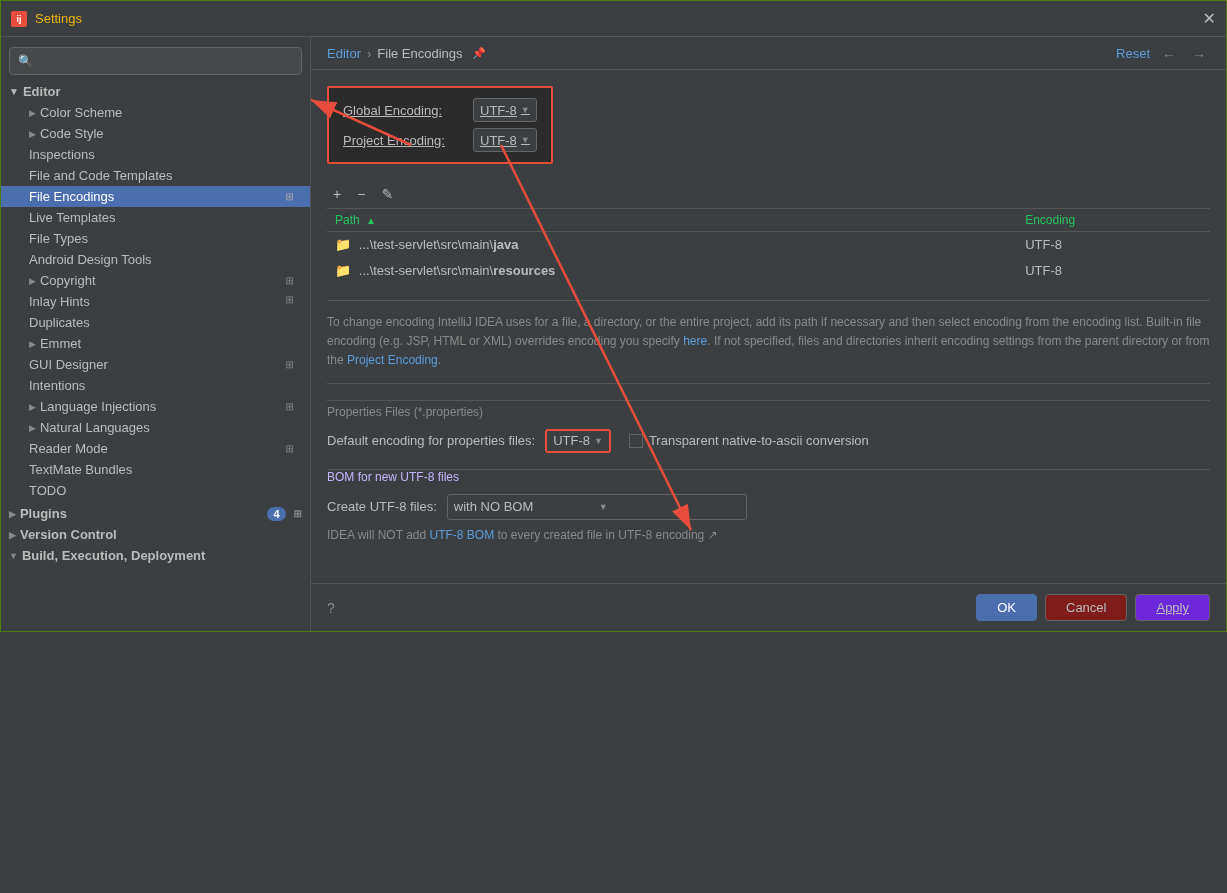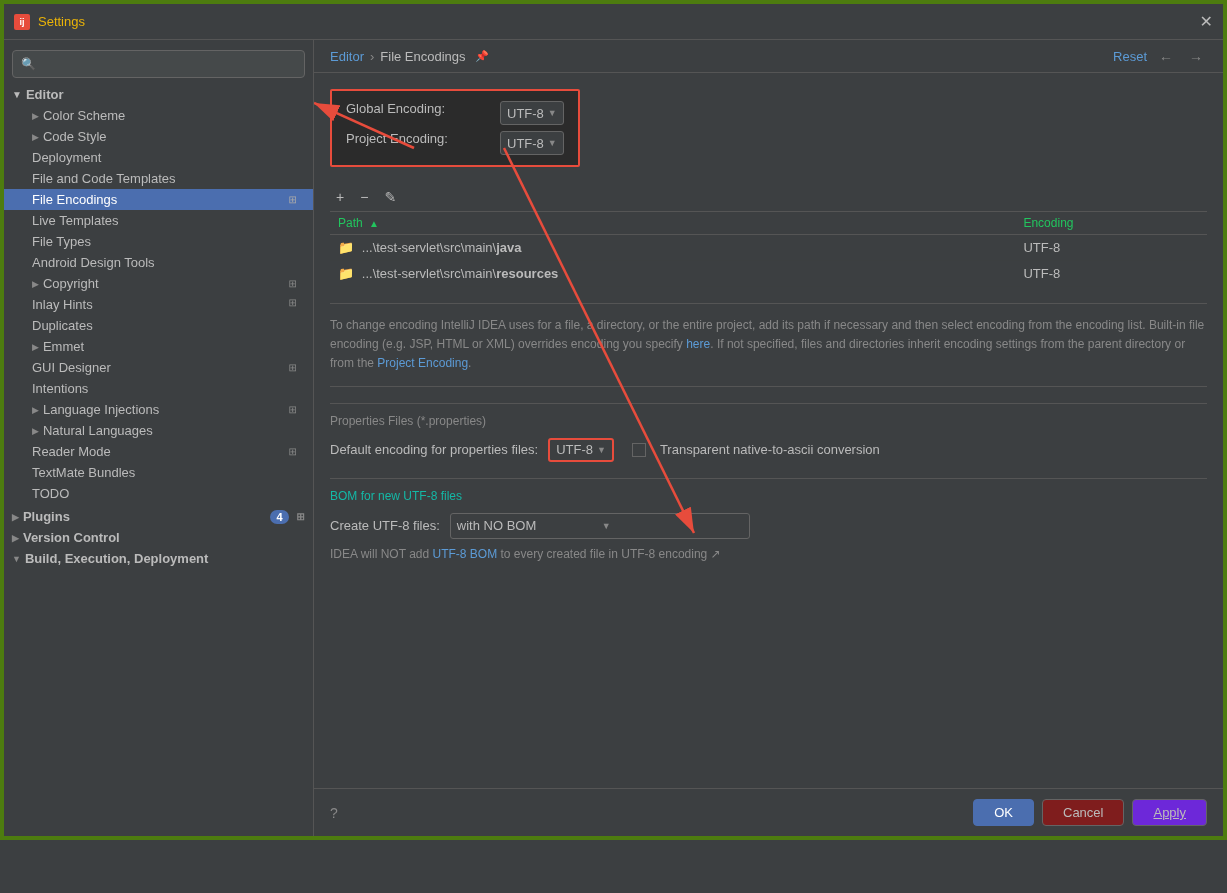--- a/index.html
+++ b/index.html
@@ -1,18 +1,18 @@
 <!DOCTYPE html>
 <html><head>
   <meta charset="utf-8">
   <style>
     * { box-sizing: border-box; margin: 0; padding: 0; }
     body { font-family: 'Segoe UI', Arial, sans-serif; font-size: 13px; background: #3c3f41; color: #bbbbbb; width: 1227px; height: 893px; overflow: hidden; }
 
-    .window { width: 1227px; height: 840px; background: #3c3f41; display: flex; flex-direction: column; border: 4px solid #4d7c0f; }
+    .window { width: 1227px; height: 632px; background: #3c3f41; display: flex; flex-direction: column; border: 1px solid #4d7c0f; }
 
     .titlebar { background: #3c3f41; height: 36px; display: flex; align-items: center; padding: 0 10px; border-bottom: 1px solid #555; gap: 8px; }
     .titlebar-icon { width: 16px; height: 16px; background: #e74c3c; border-radius: 2px; display: flex; align-items: center; justify-content: center; font-size: 10px; color: white; }
     .titlebar-title { color: #eab308; font-size: 13px; }
     .titlebar-close { margin-left: auto; cursor: pointer; color: #bbbbbb; font-size: 16px; }
 
     .main-content { display: flex; flex: 1; overflow: hidden; }
 
     
     .sidebar { width: 310px; background: #3c3f41; border-right: 1px solid #555; display: flex; flex-direction: column; overflow-y: auto; padding: 4px 0; }
@@ -28,37 +28,37 @@
     .sidebar-child { padding-left: 28px; }
     .sidebar-badge { background: #4b6eaf; color: white; border-radius: 8px; padding: 1px 6px; font-size: 11px; margin-left: auto; }
 
     .breadcrumb-bar { background: #3c3f41; padding: 8px 16px; display: flex; align-items: center; gap: 6px; border-bottom: 1px solid #555; }
     .breadcrumb-link { color: #5c9bd6; font-size: 13px; cursor: pointer; }
     .breadcrumb-sep { color: #888; }
     .breadcrumb-current { color: #bbbbbb; font-size: 13px; }
     .breadcrumb-actions { margin-left: auto; display: flex; align-items: center; gap: 8px; }
     .reset-link { color: #5c9bd6; font-size: 13px; cursor: pointer; }
     .nav-btn { color: #888; cursor: pointer; font-size: 14px; padding: 0 4px; }
-    .encoding-row { display: flex; align-items: flex-start; gap: 24px; margin-bottom: 6px; }
+    .encoding-row { display: flex; align-items: center; gap: 0; margin-bottom: 6px; text-decoration: underline; }
     .encoding-row:last-child { margin-bottom: 0; }
     .encoding-label { color: #bbbbbb; font-size: 13px; min-width: 130px; }
 
     
     .table-toolbar { display: flex; align-items: center; gap: 4px; padding: 4px 0; border-bottom: 1px solid #555; margin-bottom: 0; }
     .tool-btn { background: transparent; border: none; color: #bbbbbb; cursor: pointer; font-size: 14px; padding: 2px 6px; border-radius: 3px; }
 
     .file-table { width: 100%; border-collapse: collapse; margin-bottom: 16px; }
     .file-table th { text-align: left; color: #22c55e; font-size: 12px; font-weight: normal; padding: 4px 8px; border-bottom: 1px solid #555; background: #3c3f41; }
     .file-table td { padding: 5px 8px; font-size: 13px; color: #bbbbbb; border-bottom: 1px solid #3c3f4144; }
 
     
     .info-text { color: #888; font-size: 12px; line-height: 1.6; padding: 12px 0; border-top: 1px solid #555; border-bottom: 1px solid #555; margin-bottom: 16px; }
     .info-text a { color: #5c9bd6; text-decoration: none; }
     .properties-row { display: flex; align-items: center; gap: 10px; margin-bottom: 14px; }
-    .checkbox-row { display: flex; align-items: center; gap: 14px; justify-content: flex-end; }
+    .checkbox-row { display: flex; align-items: center; gap: 6px; justify-content: flex-end; }
     .checkbox { width: 14px; height: 14px; border: 1px solid #646464; background: #3c3f41; display: inline-block; cursor: pointer; }
     .checkbox-label { color: #bbbbbb; font-size: 13px; }
 
     
     .footer { background: #3c3f41; border-top: 1px solid #555; padding: 10px 16px; display: flex; align-items: center; justify-content: space-between; }
     .footer-help { color: #888; cursor: pointer; font-size: 14px; }
     .footer-buttons { display: flex; gap: 8px; }
     .btn { padding: 5px 20px; border-radius: 4px; cursor: pointer; font-size: 13px; border: 1px solid #646464; }
     .btn-primary { background: #4b6eaf; color: white; border-color: #4b6eaf; }
     .btn-secondary { background: #7f1d1d; color: #bbbbbb; }
@@ -112,21 +112,21 @@
         </div>
 
         <div class="sidebar-item sidebar-child">
           <span style="display:flex;align-items:center;gap:4px;">
             <span style="font-size:9px;color:#888;">▶</span>
             <span>Code Style</span>
           </span>
         </div>
 
         <div class="sidebar-item sidebar-child">
-          <span>Deployment</span>
+          <span>Inspections</span>
         </div>
 
         <div class="sidebar-item sidebar-child">
           <span>File and Code Templates</span>
         </div>
 
         <div class="sidebar-item sidebar-child active" style="display:flex;align-items:center;justify-content:space-between;">
           <span>File Encodings</span>
           <span style="font-size:10px;color:#aaa;">⊞</span>
         </div>
@@ -304,36 +304,36 @@
               <td>UTF-8</td>
             </tr>
           </tbody>
         </table>
 
         <div class="info-text">
           <span>To change encoding IntelliJ IDEA uses for a file, a directory, or the entire project, add its path if necessary and then select encoding from the encoding list. Built-in file encoding (e.g. JSP, HTML or XML) overrides encoding you specify </span><a style="color:#5c9bd6;">here</a><span>. If not specified, files and directories inherit encoding settings from the parent directory or from the </span><a style="color:#5c9bd6;">Project Encoding</a><span>.</span>
         </div>
 
         <div style="margin-bottom:16px;">
-          <div style="color:#888;font-size:12px;margin-bottom:10px;border-top:1px solid #555;padding-top:10px;">Properties Files (*.properties)</div>
+          <div style="color:#888;font-size:12px;margin-bottom:10px;border-top:1px solid #555;padding-top:4px;">Properties Files (*.properties)</div>
           <div class="properties-row">
             <span style="color:#bbbbbb;font-size:13px;">Default encoding for properties files:</span>
             <div style="display:inline-flex;align-items:center;background:#3c3f41;border:2px solid #e74c3c;border-radius:3px;padding:1px 6px;height:24px;gap:4px;cursor:pointer;">
               <span style="color:#bbbbbb;font-size:13px;">UTF-8</span>
               <span style="font-size:9px;color:#888;">▼</span>
             </div>
             <div class="checkbox-row" style="margin-left:8px;">
               <div class="checkbox"></div>
               <span class="checkbox-label">Transparent native-to-ascii conversion</span>
             </div>
           </div>
         </div>
 
         <div>
-          <div style="color:#14b8a6;font-size:12px;margin-bottom:10px;border-top:1px solid #555;padding-top:10px;">BOM for new UTF-8 files</div>
+          <div style="color:#c4b5fd;font-size:12px;margin-bottom:10px;border-top:1px solid #555;">BOM for new UTF-8 files</div>
           <div style="display:flex;align-items:center;gap:10px;margin-bottom:8px;">
             <span style="color:#bbbbbb;font-size:13px;">Create UTF-8 files:</span>
             <div class="bom-dropdown-widget">
               <span>with NO BOM</span>
               <span style="font-size:9px;color:#888;">▼</span>
             </div>
           </div>
           <div style="color:#888;font-size:12px;">
             <span>IDEA will NOT add </span><a style="color:#5c9bd6;">UTF-8 BOM</a><span> to every created file in UTF-8 encoding ↗</span>
           </div>

